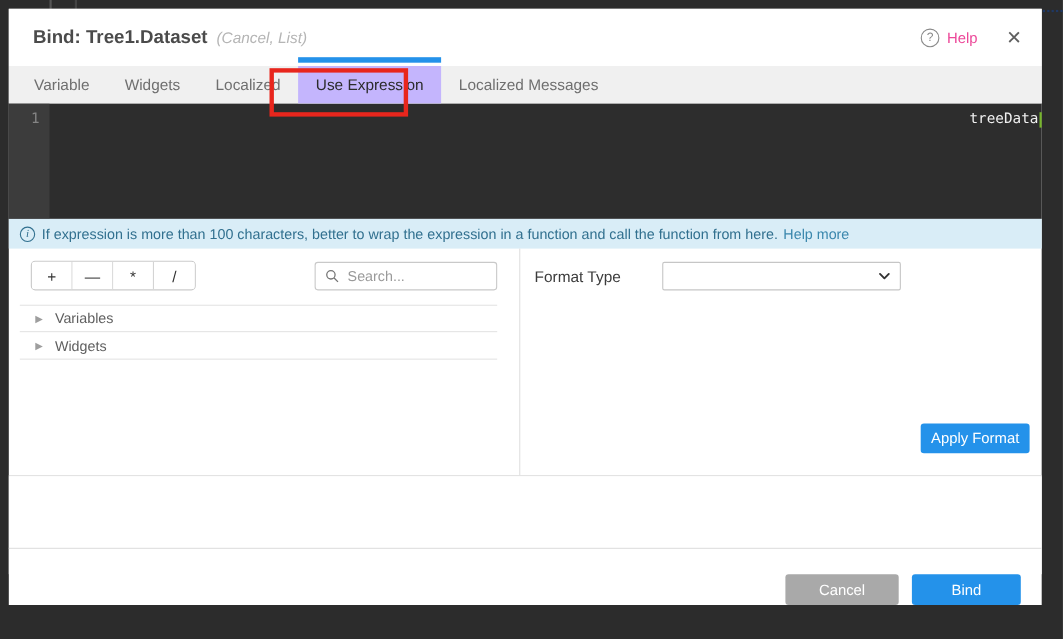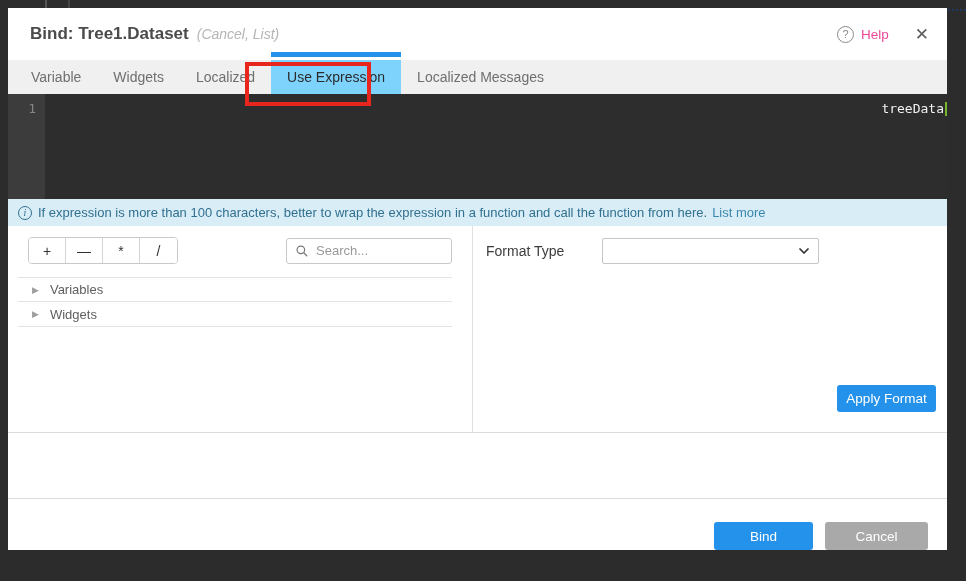--- a/index.html
+++ b/index.html
@@ -23,21 +23,21 @@
   .help-circle { width:17px; height:17px; border:1.5px solid #8a8a8a; border-radius:50%;
                  font-size:11px; color:#8a8a8a; display:flex; align-items:center; justify-content:center; }
   .help-label { font-size:13.5px; color:#ec4899; }
   .close-x { margin-left:26px; font-size:17px; color:#5f5f5f; cursor:pointer; line-height:1; }
 
   
   .tabbar { height:34px; background:#f0f0f0; display:flex; align-items:stretch;
             padding-left:7px; flex:none; position:relative; }
   .tab { display:flex; align-items:center; padding:0 16px; font-size:14px; color:#6f6f6f;
          cursor:pointer; position:relative; }
-  .tab.active { background:#7dd3fc; color:#2b2b2b; }
+  .tab.active { background:#c4b5fd; color:#2b2b2b; }
   .tab.active::before { content:""; position:absolute; left:0; right:0; top:-8px; height:5px;
                         background:#2492ea; }
   .annotation-box { position:absolute; left:237px; top:54px; width:126px; height:44px;
                     border:4px solid #e8261d; z-index:30; pointer-events:none; }
 
   
   .editor { height:105px; background:#2d2d2d; display:flex; flex:none;
             font-family:"DejaVu Sans Mono", monospace; font-size:13px; }
   .gutter { width:37px; background:#3c3c3c; color:#858585; text-align:right;
             padding:7px 9px 0 0; flex:none; }
@@ -129,21 +129,21 @@
         <span>1</span>
       </div>
       <div class="code-area">
         <span>treeData</span><span class="caret"></span>
       </div>
     </div>
 
     <div class="infobar">
       <span class="info-ic">i</span>
       <span>If expression is more than 100 characters, better to wrap the expression in a function and call the function from here.</span>
-      <span class="readmore">List more</span>
+      <span class="readmore">Help more</span>
     </div>
 
     <div class="main">
       <div class="left-pane">
         <div class="toolbar-row">
           <div class="op-group">
             <div class="op-btn">+</div>
             <div class="op-btn">—</div>
             <div class="op-btn">*</div>
             <div class="op-btn">/</div>
@@ -179,18 +179,18 @@
             </svg>
           </div>
         </div>
         <button class="apply-btn">Apply Format</button>
       </div>
     </div>
 
     <div class="mid-band"></div>
 
     <div class="footer">
+      <button class="btn btn-cancel">Cancel</button>
       <button class="btn btn-bind">Bind</button>
-      <button class="btn btn-cancel">Cancel</button>
     </div>
 
   </div>
 </div>
 
 </body></html>

